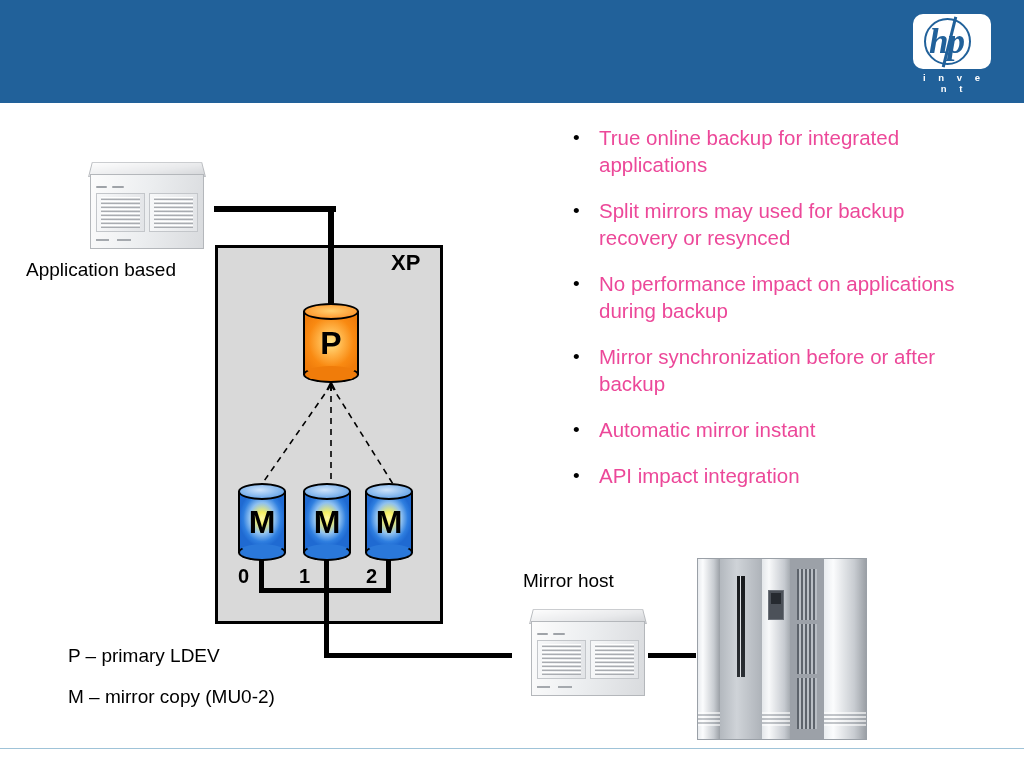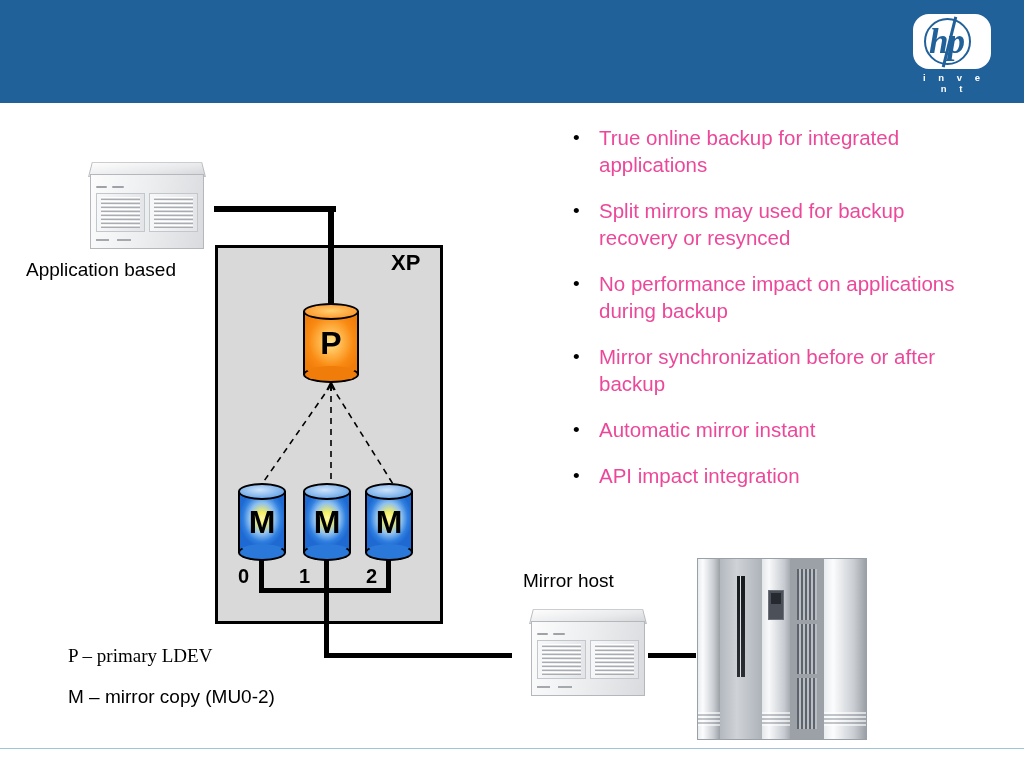--- a/index.html
+++ b/index.html
@@ -36,21 +36,21 @@
   .hp-logo {
     position: absolute;
     left: 913px; top: 14px;
     width: 78px; height: 76px;
   }
   .hp-box {
     position: absolute;
     left: 0; top: 0;
     width: 78px; height: 55px;
     background: #ffffff;
-    border-radius: 16px;
+    border-radius: 10px;
   }
   .hp-oval {
     position: absolute;
     left: 11px; top: 4px;
     width: 47px; height: 47px;
     border: 2.5px solid #21619a;
     border-radius: 50%;
     box-sizing: border-box;
   }
   .hp-text {
@@ -574,16 +574,16 @@
   <div class="lib-col lib-grille">
     <div class="lib-grille-block"></div>
     <div class="lib-grille-block"></div>
     <div class="lib-grille-block"></div>
   </div>
   <div class="lib-col lib-round" style="flex:0 0 25%;">
     <div class="lib-stripes"></div>
   </div>
 </div>
 
-<div class="legend-line" style="left:68px; top:645px;font-family:Liberation Serif, serif;">P – primary LDEV</div>
+<div class="legend-line" style="left:68px; top:645px;">P – primary LDEV</div>
 <div class="legend-line" style="left:68px; top:686px;text-align:right;">M – mirror copy (MU0-2)</div>
 
 <div class="footer-rule"></div>
 
 </body></html>

